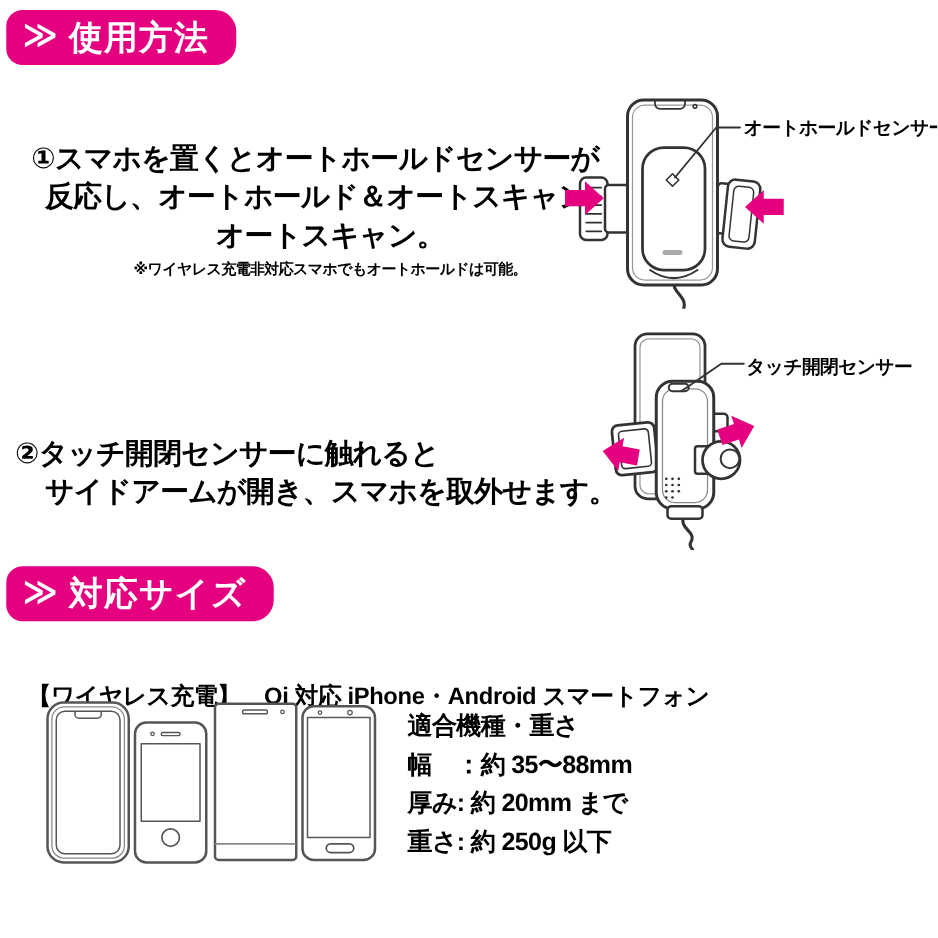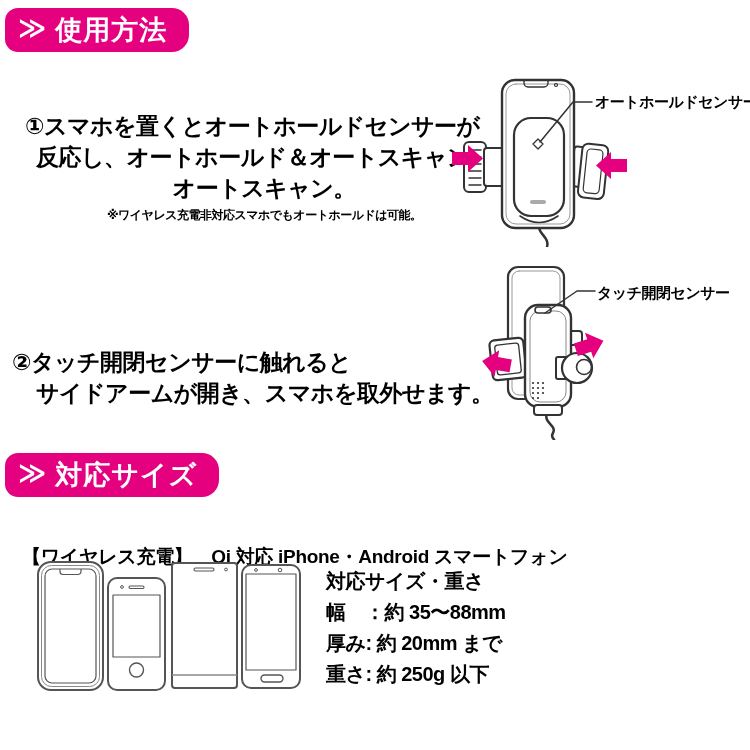--- a/index.html
+++ b/index.html
@@ -147,19 +147,19 @@
         <rect x="214" y="9" width="58" height="123" rx="9" stroke-width="2"></rect>
         <rect x="218" y="18" width="50" height="96" fill="none" stroke-width="1.2"></rect>
         <circle cx="228" cy="14" r="1.4" fill="none" stroke-width="1"></circle>
         <circle cx="252" cy="14" r="1.8" fill="none" stroke-width="1"></circle>
         <rect x="233" y="119" width="22" height="7" rx="3.5" fill="none" stroke-width="1.4"></rect>
       </g>
     </g>
   </svg>
 
   <div class="specs">
-    <div>対応サイズ・重さ</div>
+    <div>適合機種・重さ</div>
     <div>幅　：約 35〜88mm</div>
     <div>厚み: 約 20mm まで</div>
     <div>重さ: 約 250g 以下</div>
   </div>
 
 </div>
 
 </body></html>

